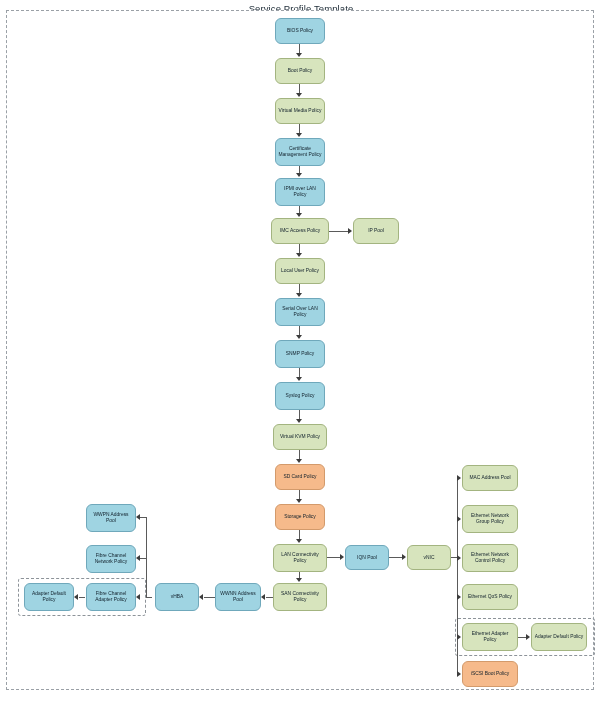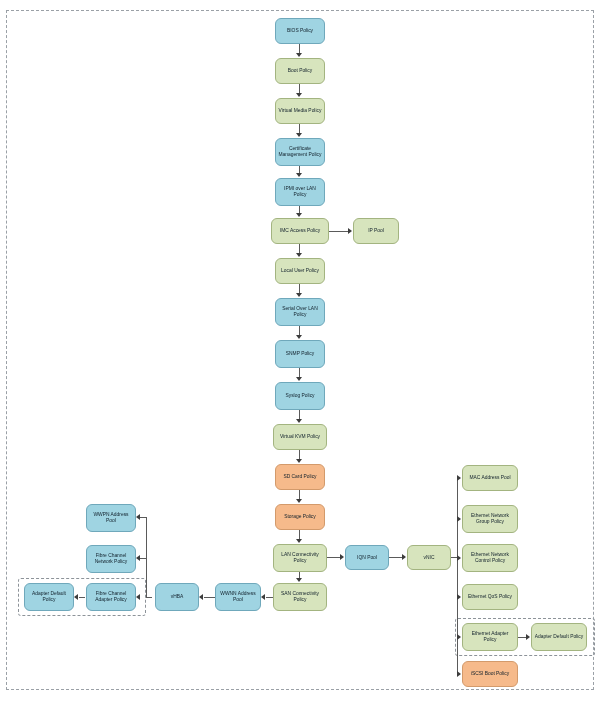--- a/index.html
+++ b/index.html
@@ -40,20 +40,21 @@
   .arrow{position:absolute;width:0;height:0;}
   .ar-down{border-left:3px solid transparent;border-right:3px solid transparent;border-top:4px solid #3c3c3c;}
   .ar-right{border-top:3px solid transparent;border-bottom:3px solid transparent;border-left:4px solid #3c3c3c;}
   .ar-left{border-top:3px solid transparent;border-bottom:3px solid transparent;border-right:4px solid #3c3c3c;}
 </style>
 </head>
 <body>
 
 <div id="canvas">
 
+  <div class="diagram-title">Service Profile Template</div>
   <div class="outer-frame"></div>
 
   <div class="node blue" style="left:275px;top:18px;width:50px;height:26px;">
       <span>BIOS Policy</span>
     </div>
   <div class="node green" style="left:275px;top:58px;width:50px;height:26px;">
       <span>Boot Policy</span>
     </div>
   <div class="node green" style="left:275px;top:98px;width:50px;height:26px;">
       <span>Virtual Media Policy</span>

